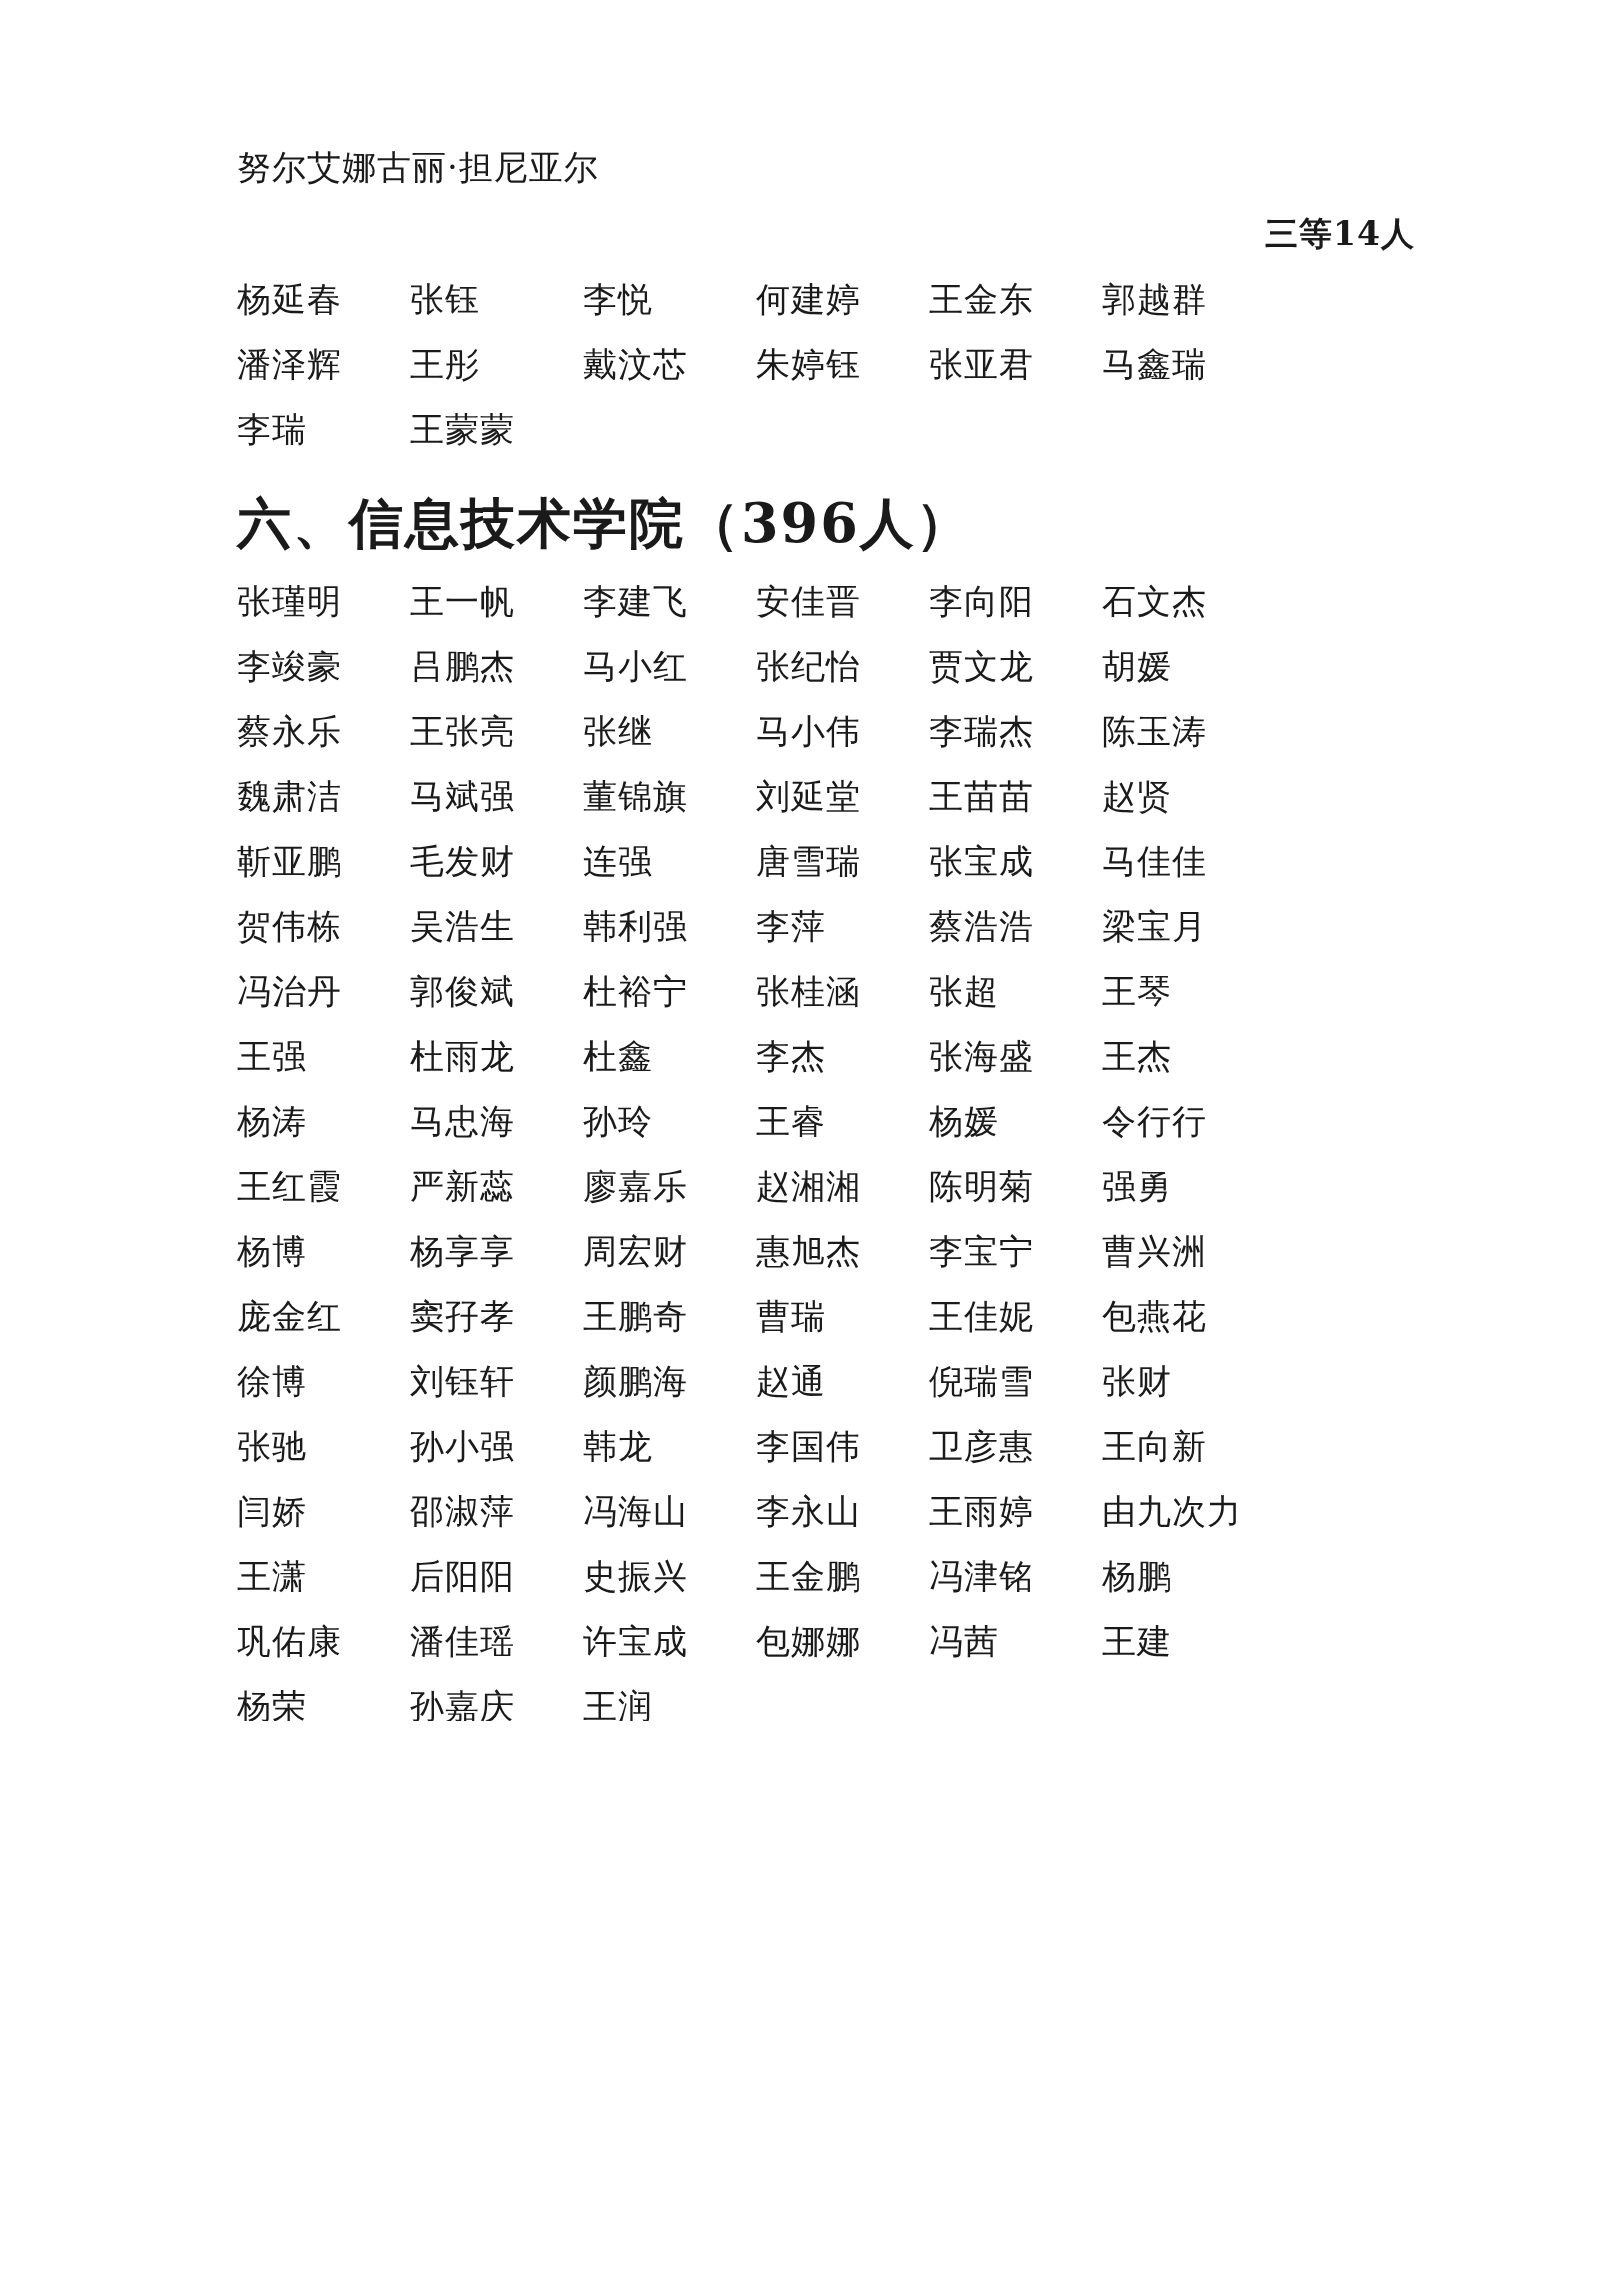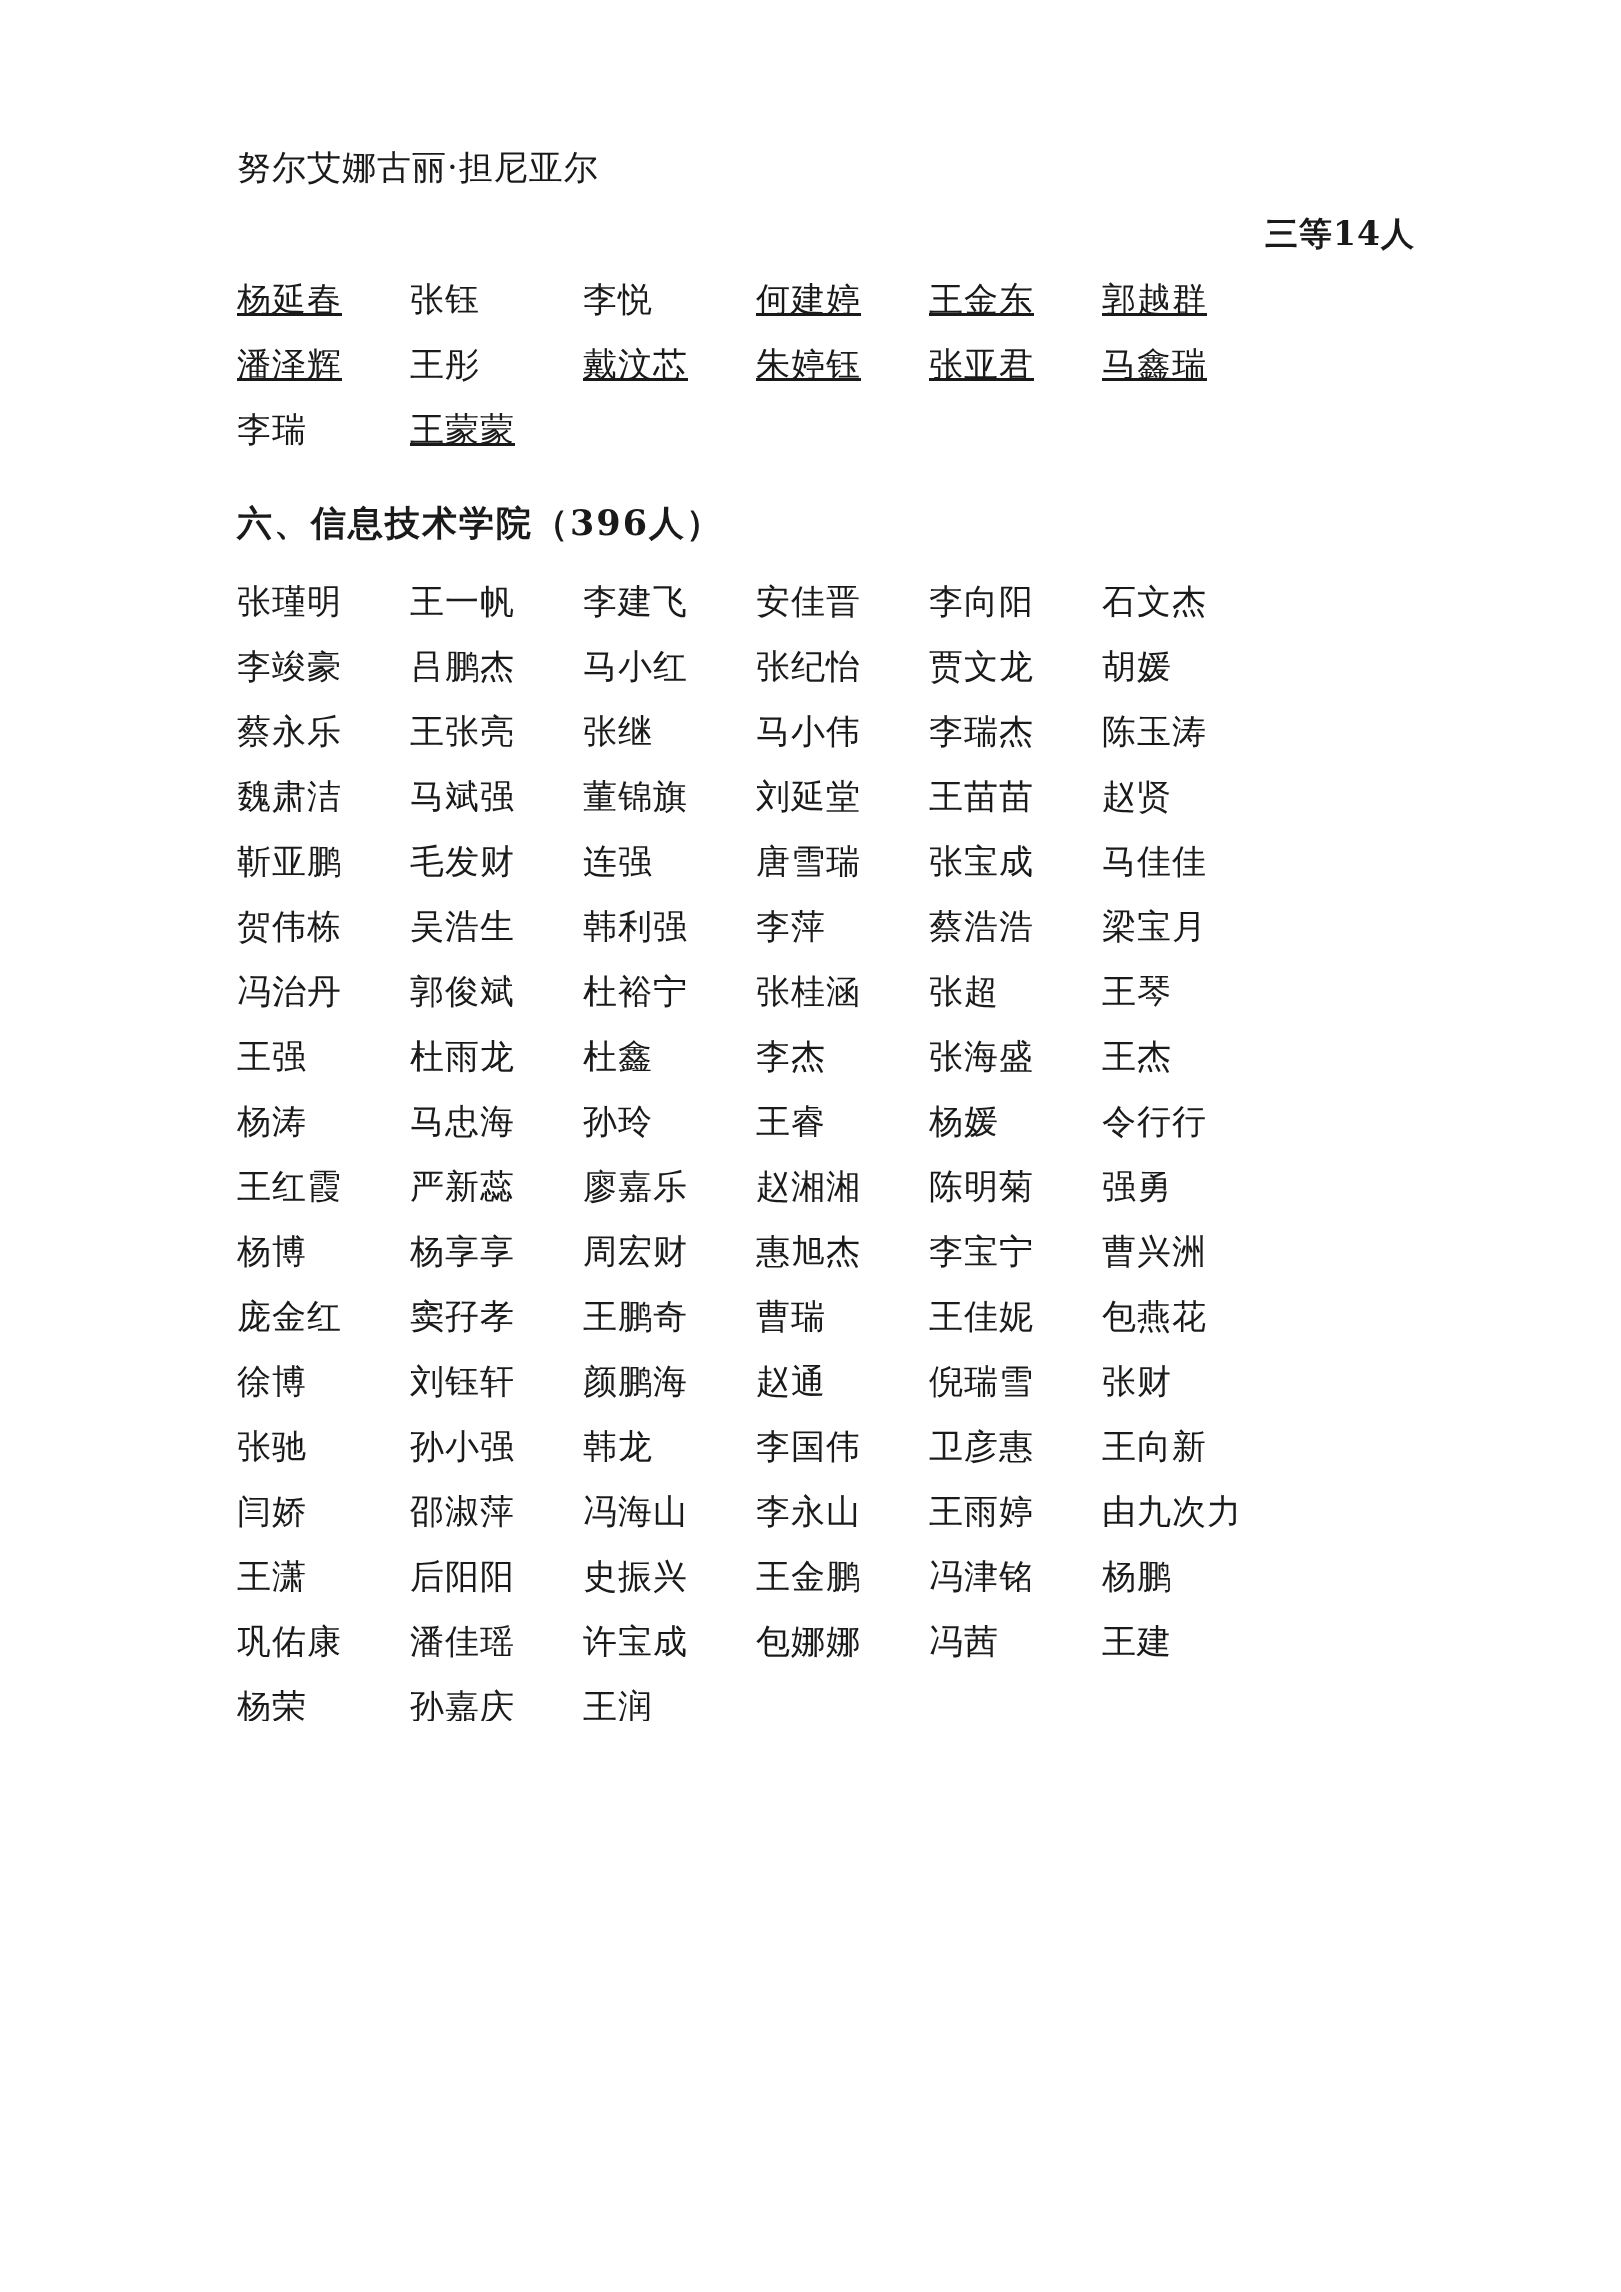--- a/index.html
+++ b/index.html
@@ -28,36 +28,35 @@
   }
   .center-head {
     text-align: right;
     font-size: 33px;
     line-height: 59px;
     font-weight: bold;
     margin: 5.9px 0 3.9px 0;
     letter-spacing: 1px;
   }
   .section-title {
-    font-size: 35px;
+    font-size: 54px;
     line-height: 76px;
     font-weight: bold;
     margin: 23.5px 0 7.8px 0;
     letter-spacing: 2px;
   }
   .name-grid {
     display: grid;
     grid-template-columns: repeat(6, 173px);
     column-gap: 0px;
     row-gap: 0px;
     margin: 0;
   }
   .name-grid.first-block {
     margin-bottom: 9.8px;
-    text-decoration: underline;
   }
   .name-cell {
     font-size: 34px;
     line-height: 65px;
     height: 65px;
     letter-spacing: 1px;
     white-space: nowrap;
     text-align: left;
   }
   

